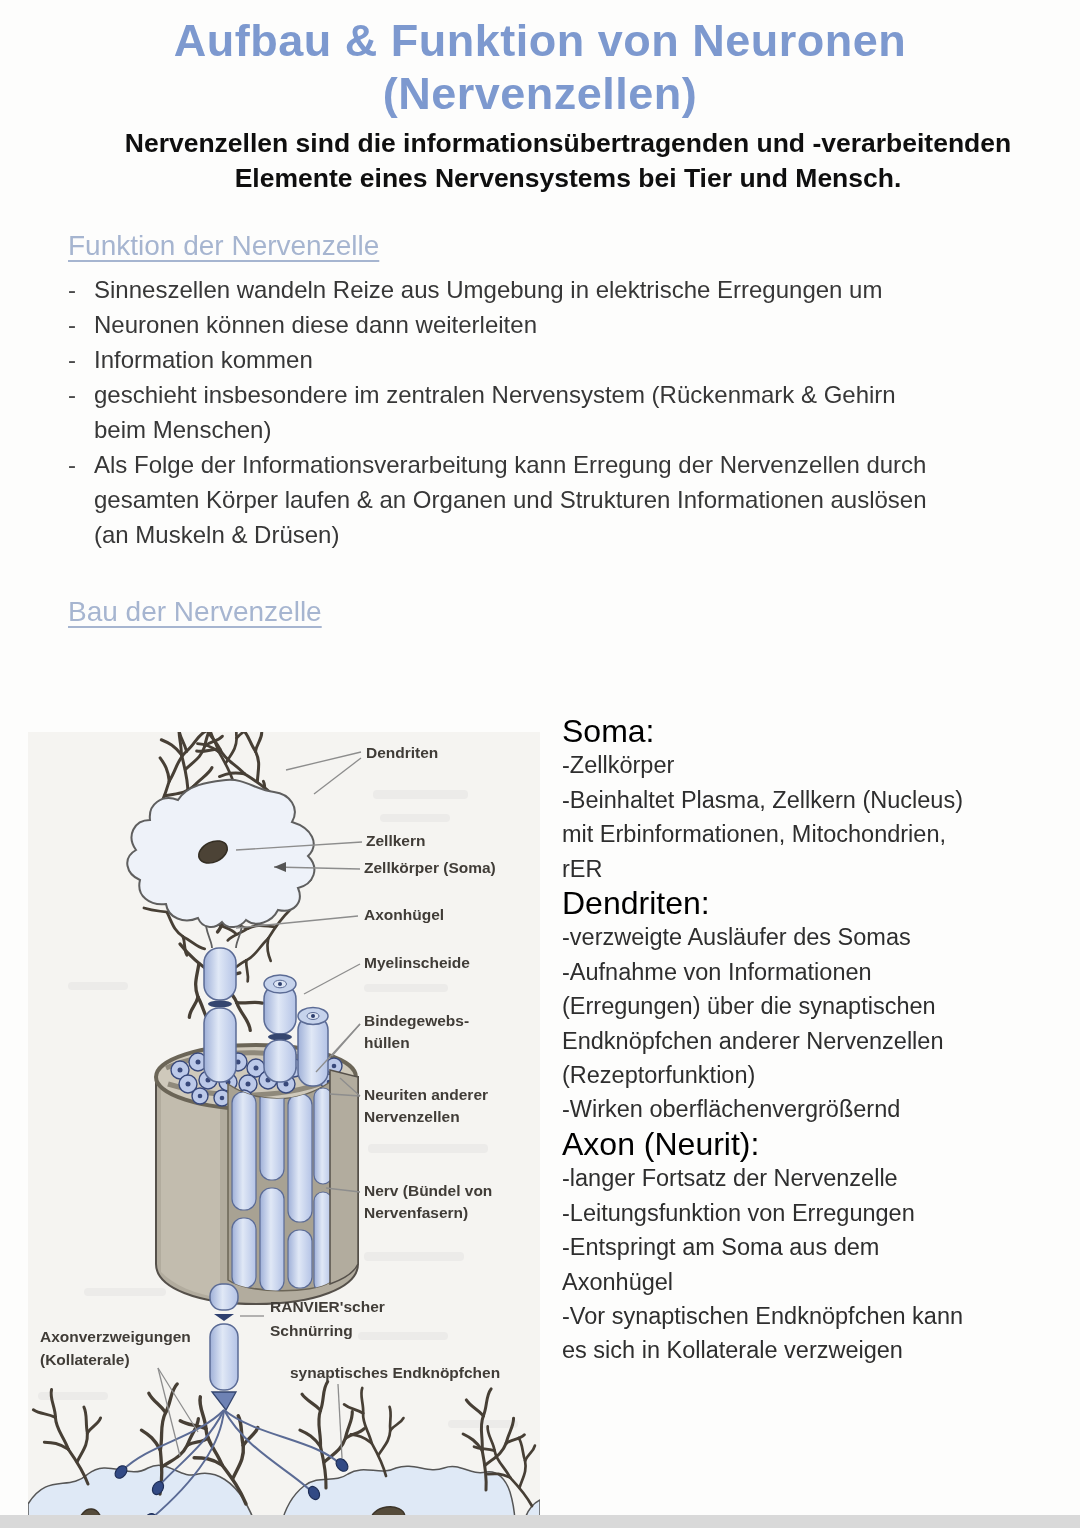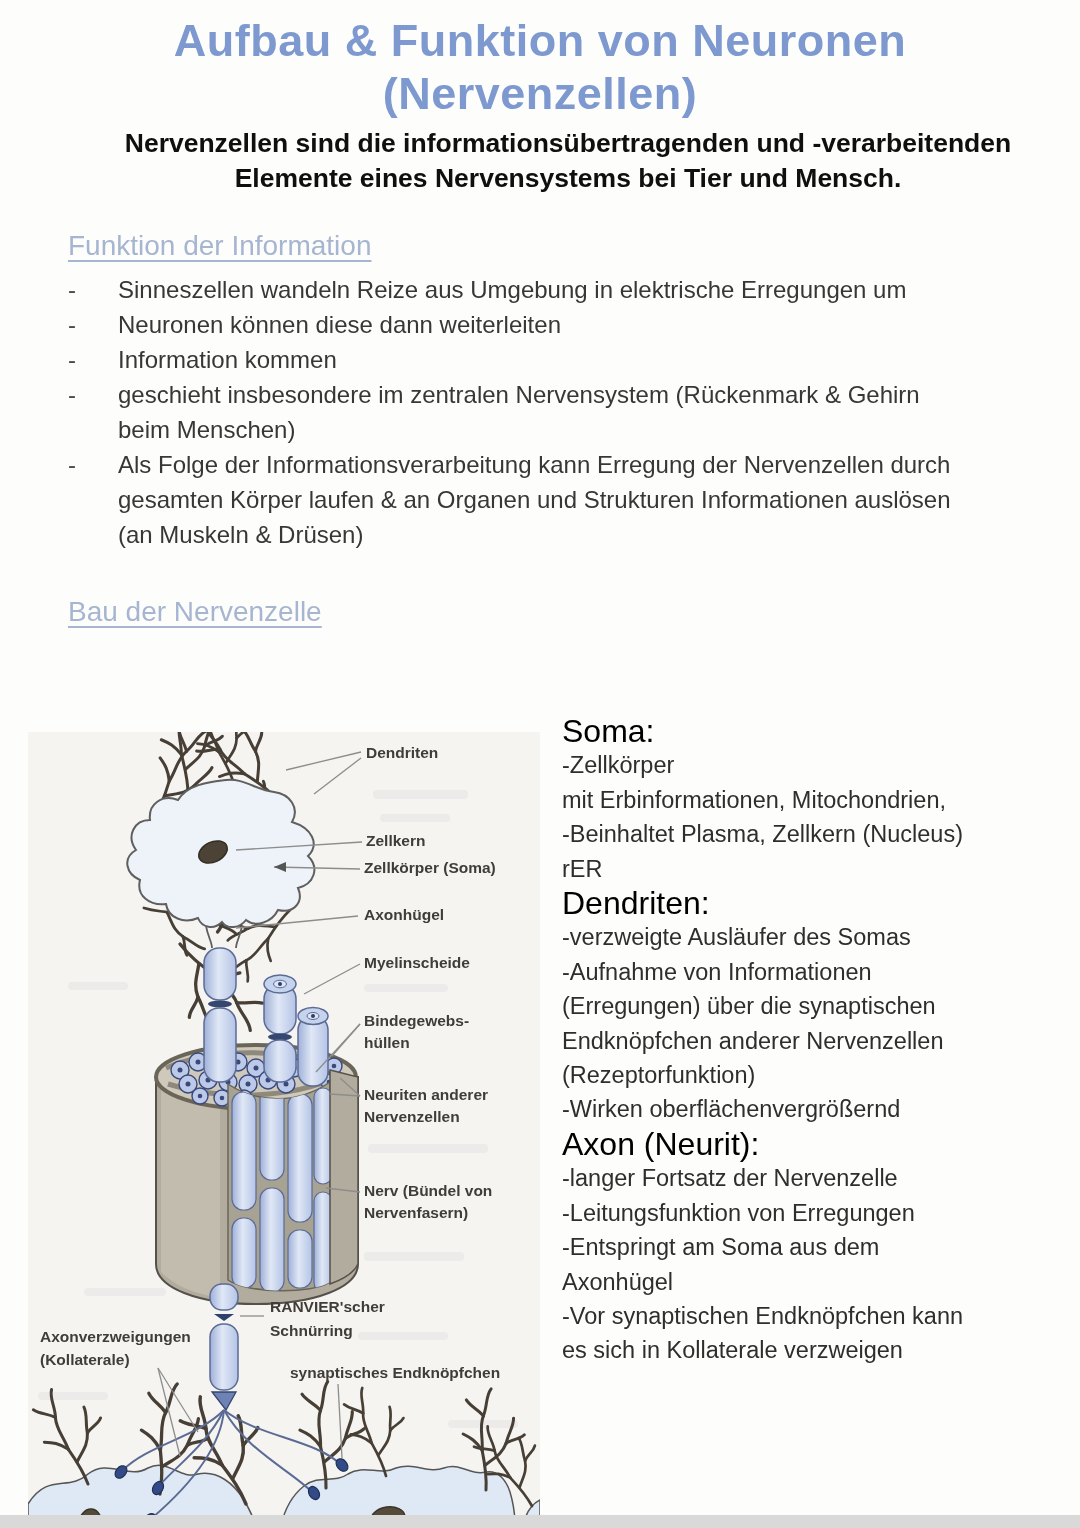--- a/index.html
+++ b/index.html
@@ -24,21 +24,21 @@
     left:68px;font-size:28px;color:#a6b5d0;
     text-decoration:underline;text-underline-offset:5px;
     font-weight:400;
   }
   .h-funktion{top:230px;}
   .h-bau{top:596px;}
   
   .bullets{top:272px;left:68px;width:940px;font-size:24px;line-height:35px;color:#373737;}
   .bullet{display:flex;}
   .dash{width:26px;flex:0 0 26px;color:#4a4a4a;}
-  .blines{flex:1;margin-left:24px;}
+  .blines{flex:1;}
   
   .rightcol{top:714px;left:562px;width:452px;font-size:23.5px;line-height:34.4px;color:#2e2e2e;}
   .rc-head{font-weight:normal;color:#000000;font-size:32px;}
   
   .diagram{top:732px;left:28px;width:512px;height:812px;background:#fdba74;overflow:hidden;}
   .diagram svg{display:block;}
   .dlabel{font-size:15.5px;font-weight:600;fill:#403c37;}
   .leader{stroke:#8d8d8d;stroke-width:1.3;fill:none;}
   .branch{stroke:#473f35;stroke-width:3;fill:none;stroke-linecap:round;}
   .fiber{fill:url(#myel);stroke:#5b6b95;stroke-width:1.5;}
@@ -54,21 +54,21 @@
 <div class="abs title">
   <div>Aufbau &amp; Funktion von Neuronen</div>
   <div>(Nervenzellen)</div>
 </div>
 
 <div class="abs subtitle">
   <div>Nervenzellen sind die informationsübertragenden und -verarbeitenden</div>
   <div>Elemente eines Nervensystems bei Tier und Mensch.</div>
 </div>
 
-<div class="abs section-heading h-funktion">Funktion der Information</div>
+<div class="abs section-heading h-funktion">Funktion der Nervenzelle</div>
 
 <div class="abs bullets">
   <div class="bullet">
     <span class="dash">-</span>
     <div class="blines">
         <div>Sinneszellen wandeln Reize aus Umgebung in elektrische Erregungen um</div>
       </div>
   </div>
   <div class="bullet">
     <span class="dash">-</span>
@@ -347,22 +347,22 @@
     <text class="dlabel" x="12" y="610">Axonverzweigungen</text>
     <text class="dlabel" x="12" y="633">(Kollaterale)</text>
   </g>
 </svg>
 </div>
 
 <div class="abs rightcol">
   <div>
     <div class="rc-head">Soma:</div>
     <div>-Zellkörper</div>
+    <div>-Beinhaltet Plasma, Zellkern (Nucleus)</div>
     <div>mit Erbinformationen, Mitochondrien,</div>
-    <div>-Beinhaltet Plasma, Zellkern (Nucleus)</div>
     <div>rER</div>
   </div>
   <div>
     <div class="rc-head">Dendriten:</div>
     <div>-verzweigte Ausläufer des Somas</div>
     <div>-Aufnahme von Informationen</div>
     <div>(Erregungen) über die synaptischen</div>
     <div>Endknöpfchen anderer Nervenzellen</div>
     <div>(Rezeptorfunktion)</div>
     <div>-Wirken oberflächenvergrößernd</div>

